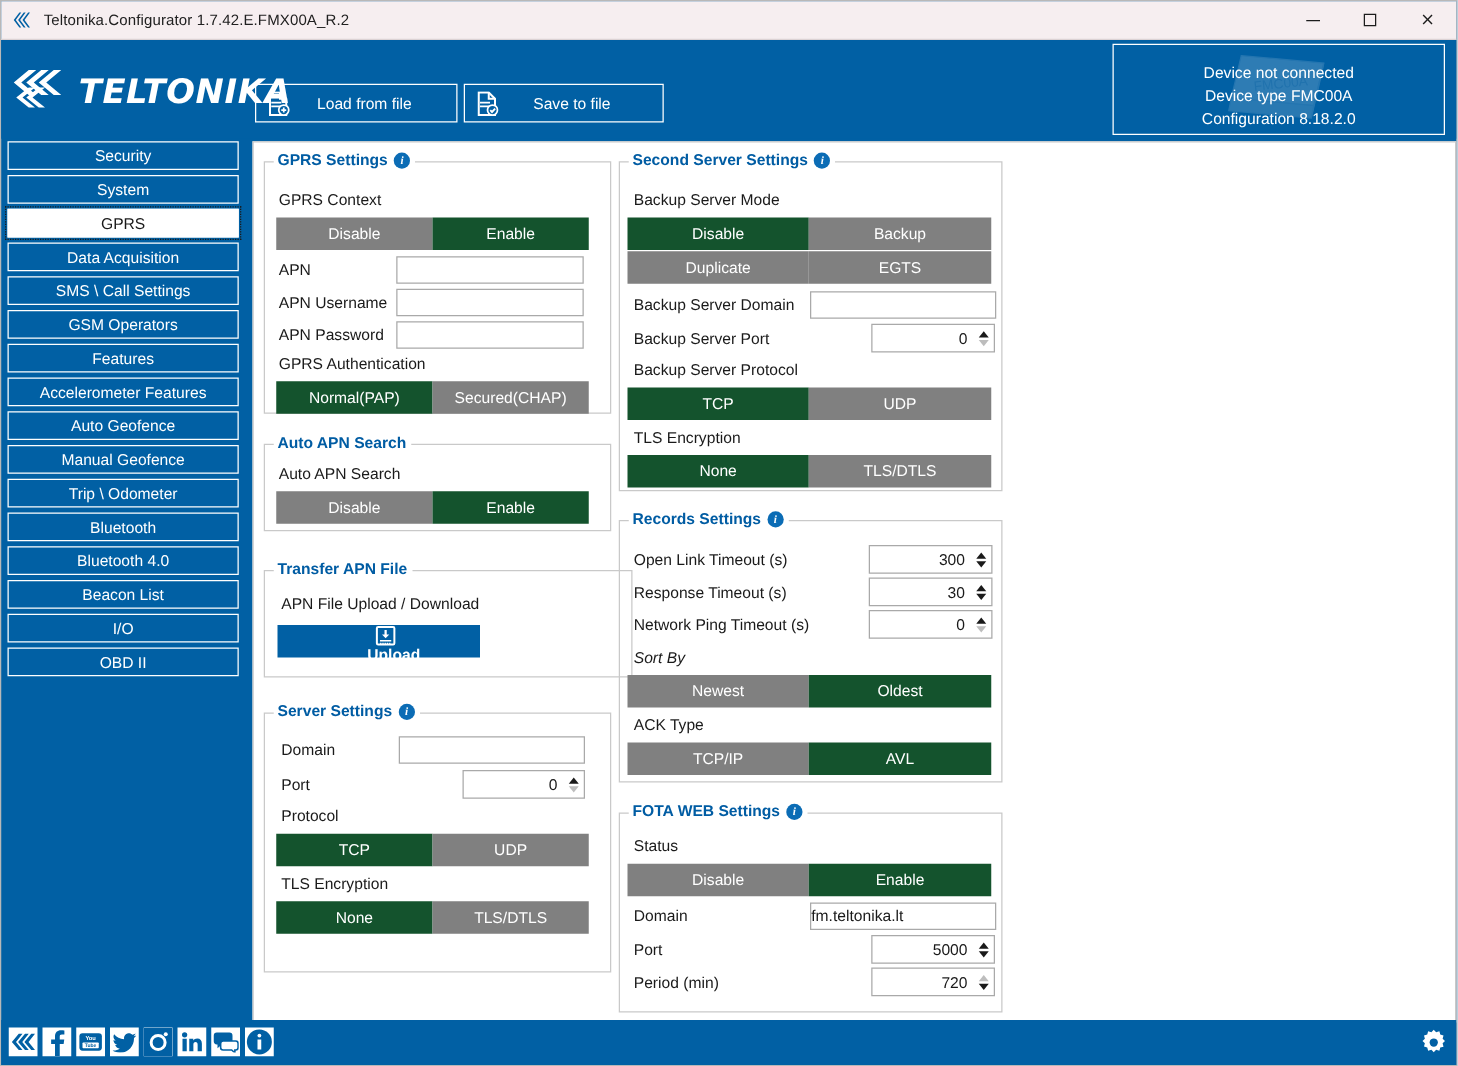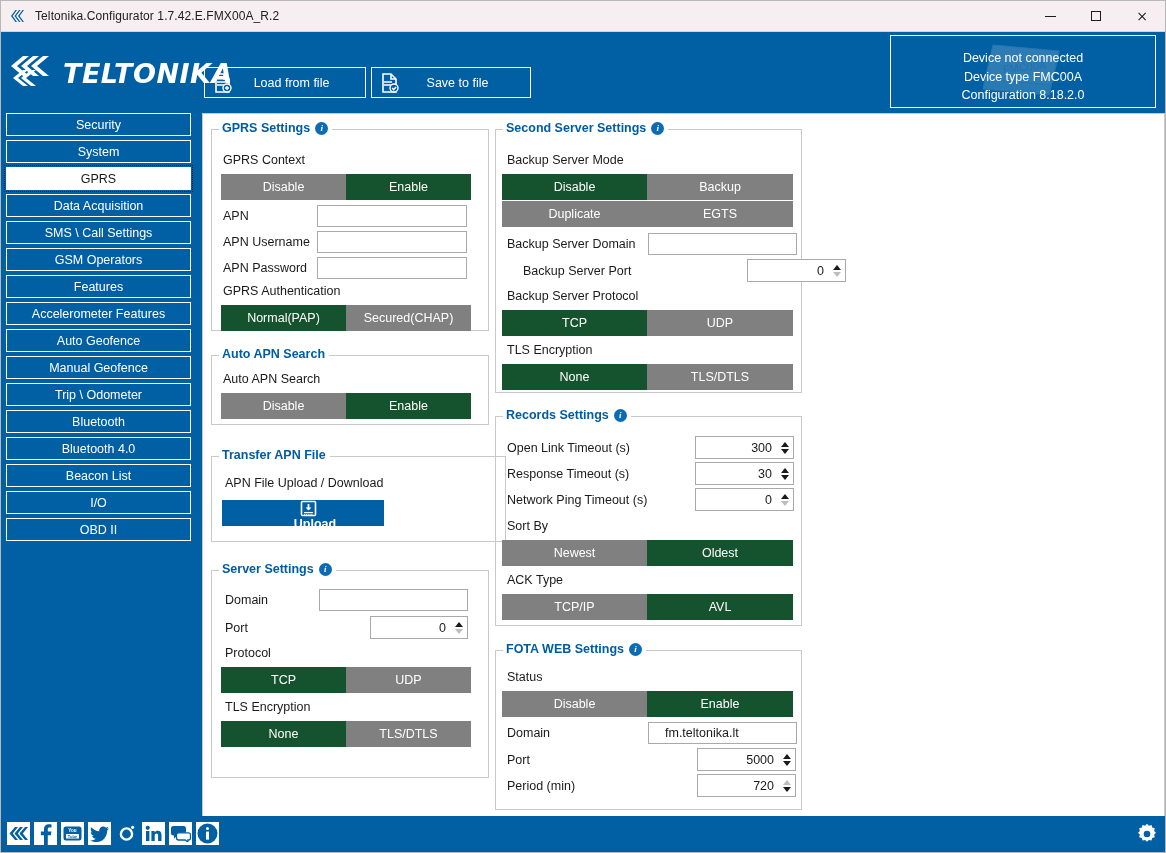--- a/index.html
+++ b/index.html
@@ -129,21 +129,21 @@
     font-family: "Liberation Serif", serif;
     flex: none;
   }
 
   .row { position: absolute; display: flex; align-items: center; }
   .lab { color: #1a1a1a; font-size: 12.5px; white-space: nowrap; }
 
   .txt {
     border: 1px solid #a9a9a9; background: #ffffff;
     height: 22px; font-size: 12.5px; color: #1a1a1a;
-    padding: 0 16px; display: flex; align-items: center;
+    padding: 0 0; display: flex; align-items: center;
     font-family: "Liberation Sans", sans-serif;
   }
   .spin {
     height: 23px; border: 1px solid #a9a9a9; background: #fff;
     display: flex; align-items: stretch;
   }
   .spin .val {
     flex: 1; display: flex; align-items: center; justify-content: flex-end;
     padding-right: 5px; font-size: 12.5px; color: #1a1a1a;
   }
@@ -470,21 +470,21 @@
         </div>
         <div class="seg" style="left:7px; top:72px; width:291px;">
           <div class="opt" style="width:145px;">Duplicate</div>
           <div class="opt" style="width:146px;">EGTS</div>
         </div>
 
         <div class="row" style="left:12px; top:104px;">
           <span class="lab" style="width:141px;">Backup Server Domain</span>
           <span class="txt" style="width:149px;"></span>
         </div>
-        <div class="row" style="left:28px; top:130px;gap:34px;">
+        <div class="row" style="left:12px; top:130px;">
           <span class="lab" style="width:190px;">Backup Server Port</span>
           <span class="spin" style="width:99px;">
             <span class="val">0</span>
             <span class="arrows">
               <i class="up"></i>
               <i class="dn dis"></i>
             </span>
           </span>
         </div>
 
@@ -537,21 +537,21 @@
           <span class="lab" style="width:188px;">Network Ping Timeout   (s)</span>
           <span class="spin" style="width:99px;">
             <span class="val">0</span>
             <span class="arrows">
               <i class="up"></i>
               <i class="dn dis"></i>
             </span>
           </span>
         </div>
 
-        <div class="row" style="left:12px; top:103px;">
+        <div class="row" style="left:12px; top:103px;font-style:italic;">
           <span class="lab">Sort By</span>
         </div>
         <div class="seg" style="left:7px; top:124px; width:291px;">
           <div class="opt" style="width:145px;">Newest</div>
           <div class="opt on" style="width:146px;">Oldest</div>
         </div>
         <div class="row" style="left:12px; top:157px;">
           <span class="lab">ACK Type</span>
         </div>
         <div class="seg" style="left:7px; top:178px; width:291px;">

